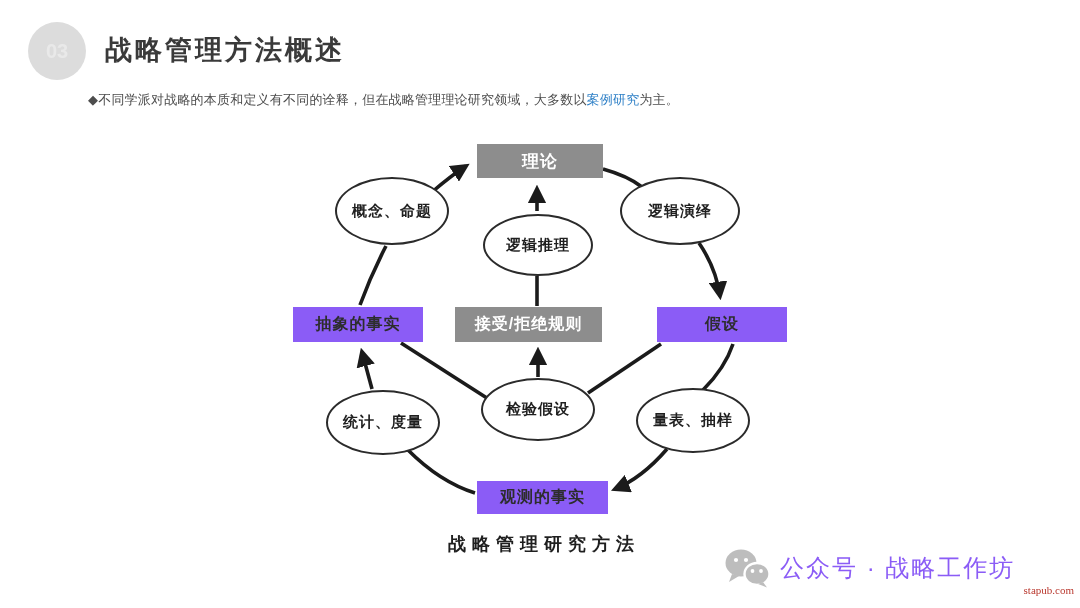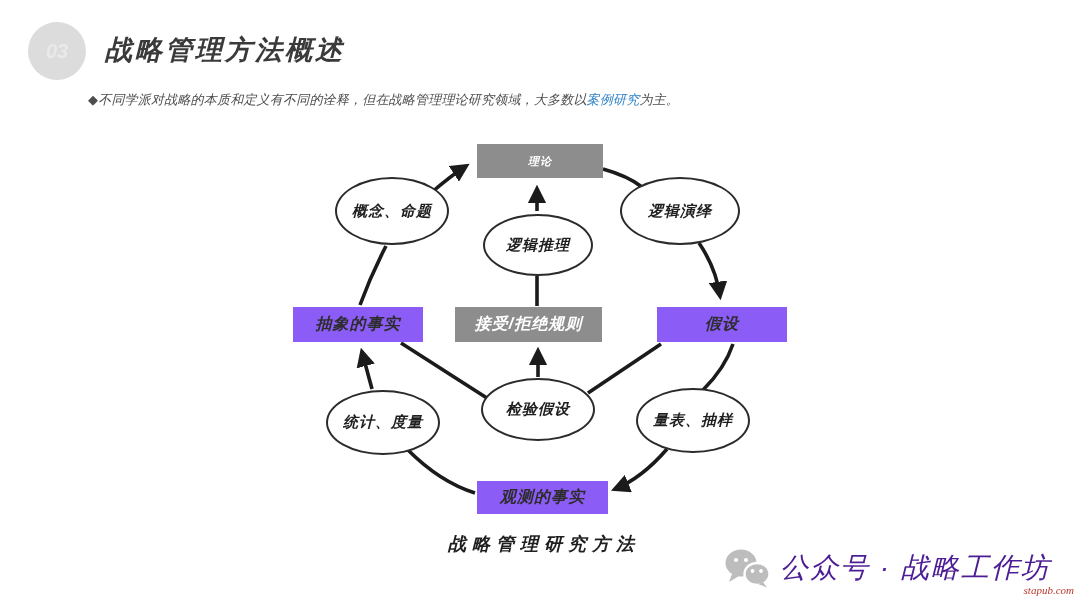--- a/index.html
+++ b/index.html
@@ -1,18 +1,18 @@
 <!DOCTYPE html>
 <html><head>
 <meta charset="utf-8">
 <style>
   html,body{margin:0;padding:0;background:#888;}
   #slide{
     position:relative;width:1080px;height:608px;background:#ffffff;
-    font-family:"Liberation Sans","DejaVu Sans",sans-serif;overflow:hidden;font-style:italic;
+    font-family:"Liberation Sans","DejaVu Sans",sans-serif;overflow:hidden;
   }
   
   .num-circle{
     position:absolute;left:28px;top:22px;width:58px;height:58px;border-radius:50%;
     background:#dcdcdc;color:#e9e9e9;font-size:20px;font-weight:bold;
     display:flex;align-items:center;justify-content:center;
   }
   .page-title{
     position:absolute;left:105px;top:32px;font-size:27px;font-weight:bold;
     color:#3a3a3a;letter-spacing:3px;white-space:nowrap;
@@ -30,21 +30,21 @@
   .ellipse{background:#ffffff;border:2.5px solid #2b2b2b;border-radius:50%;
     color:#1f1f1f;font-size:15px;}
   .caption{
     position:absolute;left:448px;top:532px;width:220px;text-align:left;
     font-size:18px;font-weight:bold;color:#1f1f1f;letter-spacing:6px;white-space:nowrap;
   }
   
   #edges{position:absolute;left:0;top:0;width:1080px;height:608px;pointer-events:none;}
   
   .watermark{position:absolute;left:724px;top:548px;display:flex;align-items:center;}
-  .wm-text{font-size:28px;color:#4c1d95;letter-spacing:2px;margin-left:10px;white-space:nowrap;}
+  .wm-text{font-size:24px;color:#8b5cf6;letter-spacing:2px;margin-left:10px;white-space:nowrap;}
   .site-link{
     position:absolute;right:6px;top:584px;font-family:"Liberation Serif","DejaVu Serif",serif;
     font-size:11px;color:#b9382e;white-space:nowrap;
   }
 </style>
 </head>
 <body>
 
 <div id="slide">
 
@@ -71,21 +71,21 @@
     <path d="M 538,377 L 538,351" stroke="#1b1b1b" stroke-width="3.6" fill="none" marker-end="url(#ah)"></path>
     <path d="M 401,343 L 490,400" stroke="#1b1b1b" stroke-width="3.6" fill="none"></path>
     <path d="M 588,393 L 661,344" stroke="#1b1b1b" stroke-width="3.6" fill="none"></path>
     <path d="M 372,389 L 362,352" stroke="#1b1b1b" stroke-width="3.6" fill="none" marker-end="url(#ah)"></path>
     <path d="M 386,246 Q 371,275 360,305" stroke="#1b1b1b" stroke-width="3.6" fill="none"></path>
     <path d="M 733,344 Q 725,368 703,390" stroke="#1b1b1b" stroke-width="3.6" fill="none"></path>
     <path d="M 667,449 Q 642,478 615,489" stroke="#1b1b1b" stroke-width="3.6" fill="none" marker-end="url(#ah)"></path>
     <path d="M 408,450 Q 440,482 475,493" stroke="#1b1b1b" stroke-width="3.6" fill="none"></path>
   </svg>
 
-  <div class="node box-dark" style="left:477px;top:144px;width:126px;height:34px;font-size:11px;">理论</div>
+  <div class="node box-dark" style="left:477px;top:144px;width:126px;height:34px;font-size:17px;">理论</div>
 
   <div class="node ellipse" style="left:335px;top:177px;width:114px;height:68px;">概念、命题</div>
 
   <div class="node ellipse" style="left:620px;top:177px;width:120px;height:68px;">逻辑演绎</div>
 
   <div class="node ellipse" style="left:483px;top:214px;width:110px;height:62px;">逻辑推理</div>
 
   <div class="node box-light" style="left:293px;top:307px;width:130px;height:35px;">抽象的事实</div>
 
   <div class="node box-dark" style="left:455px;top:307px;width:147px;height:35px;">接受/拒绝规则</div>

